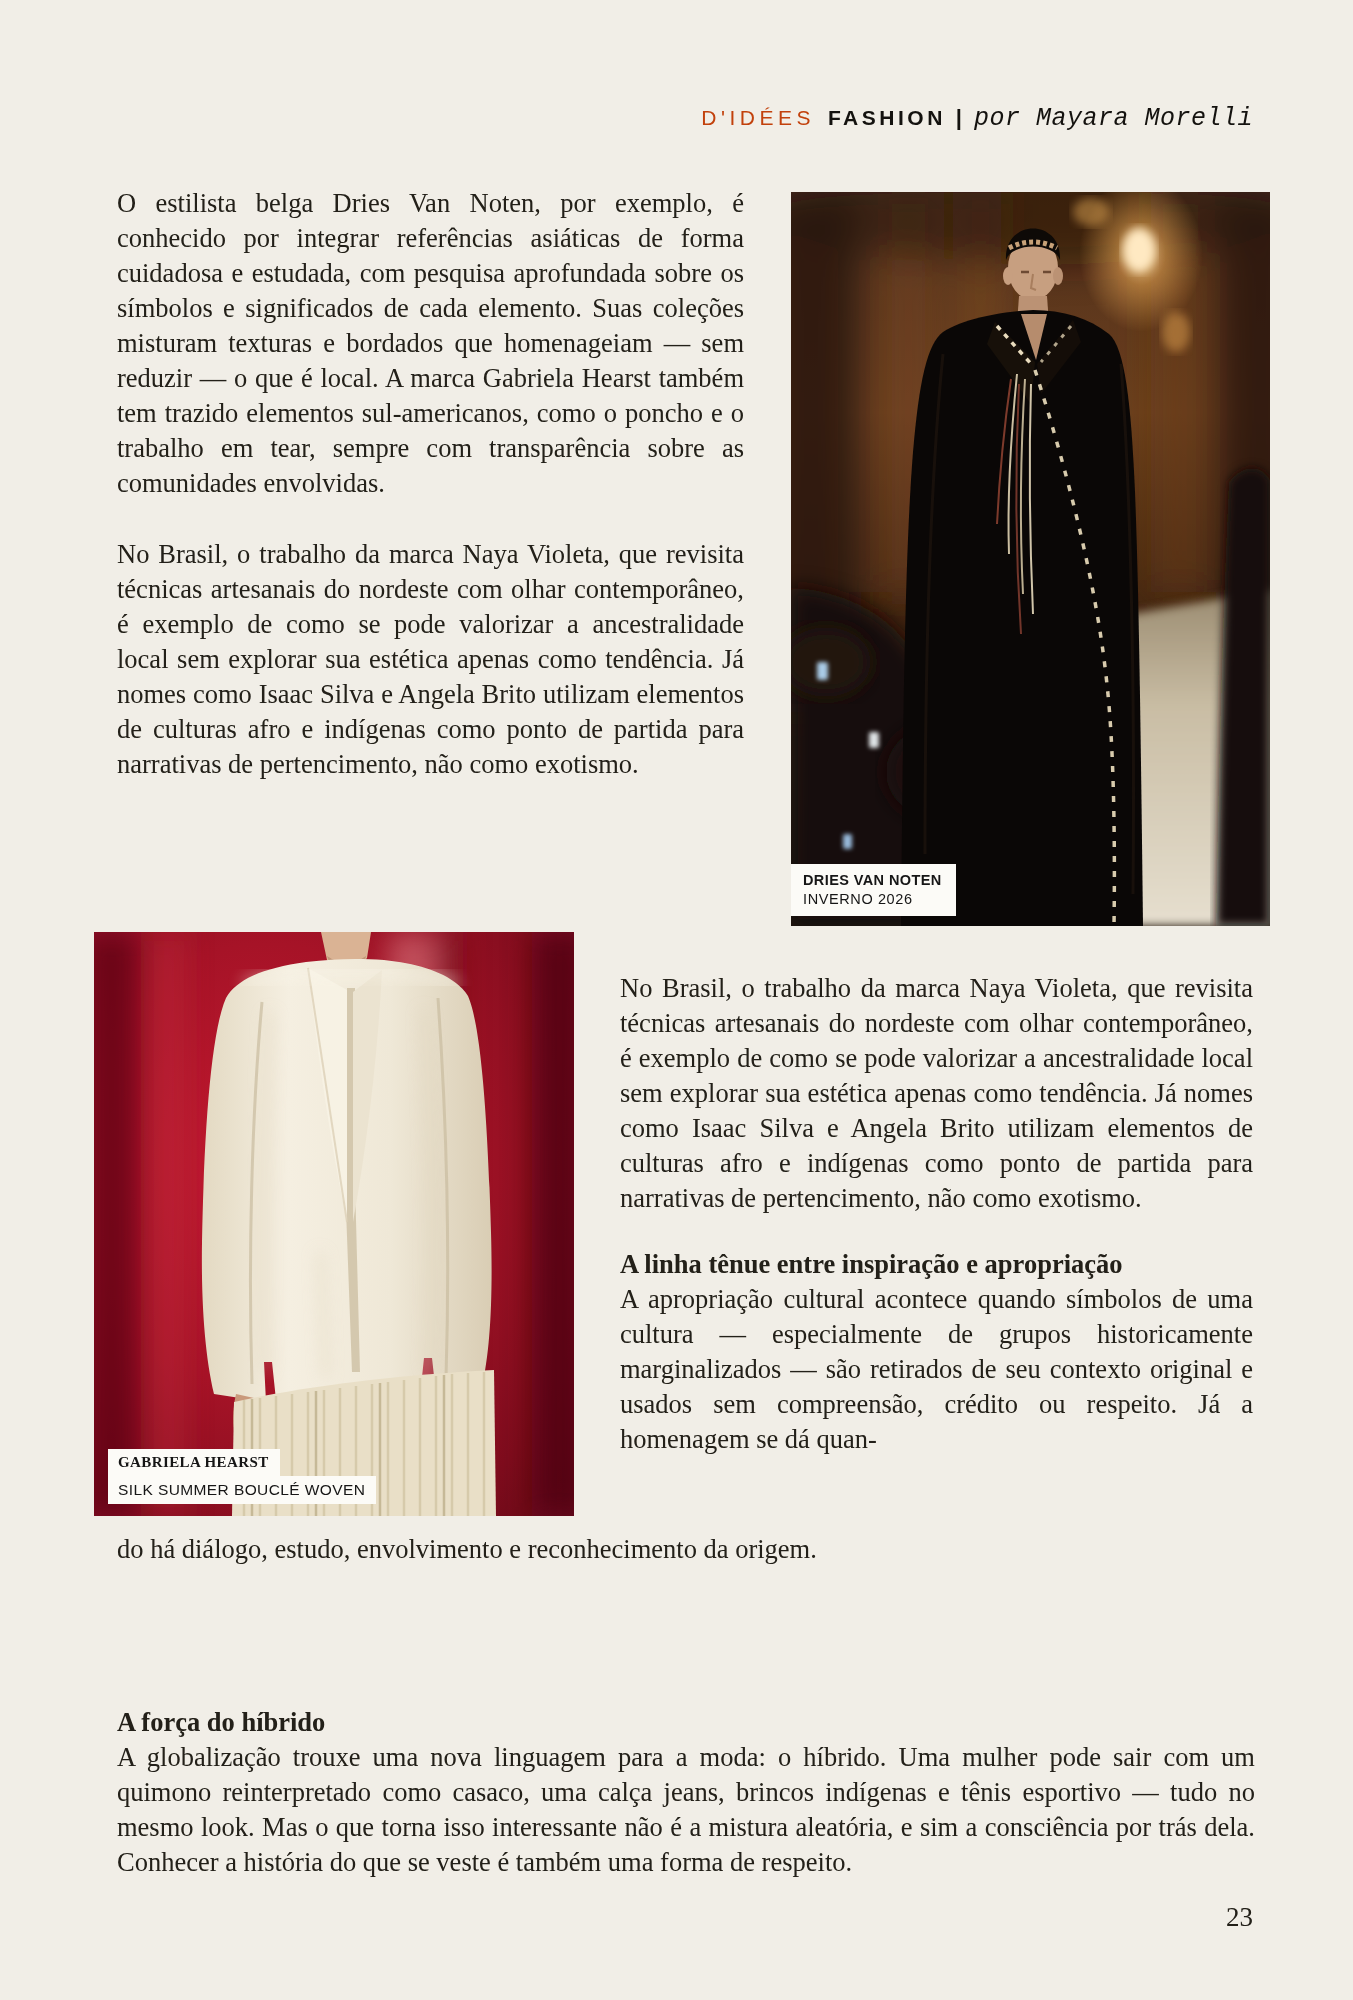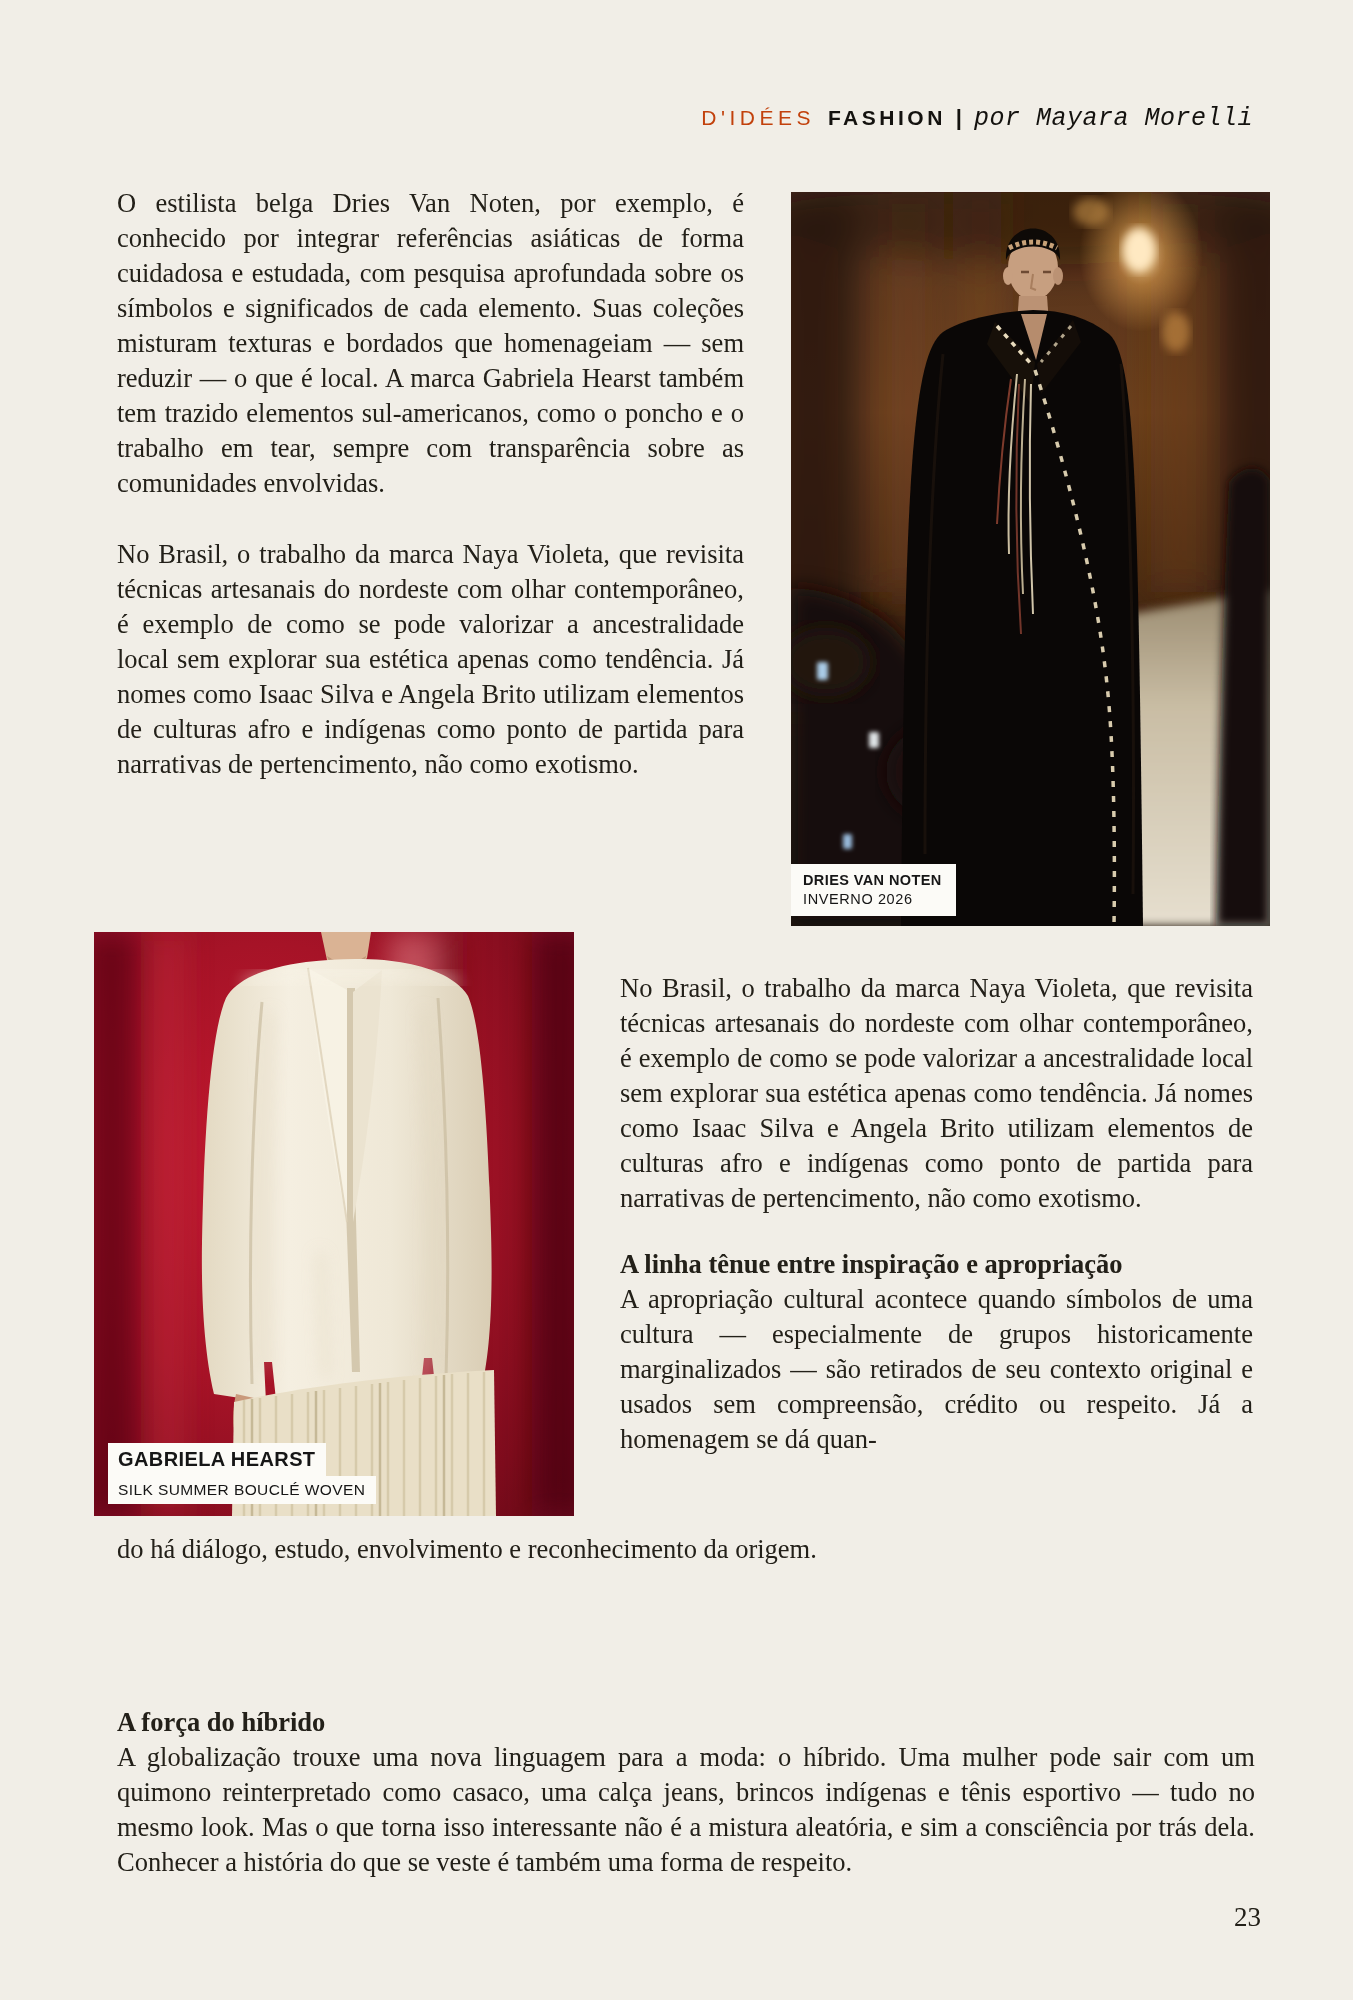--- a/index.html
+++ b/index.html
@@ -37,42 +37,42 @@
   .body-text h2 { font-size:26.5px; line-height:35px; font-weight:bold; text-align:left; }
   .gap36 { margin-top:36px !important; }
   .gap31 { margin-top:31px !important; }
 
   .left-col  { position:absolute; left:117px; top:186px;  width:627px; }
   .right-col { position:absolute; left:620px; top:971px;  width:633px; }
   .full-1    { position:absolute; left:117px; top:1532px; width:1138px; }
   .full-2    { position:absolute; left:117px; top:1705px; width:1138px; }
 
   .page-num {
-    position:absolute; top:1902px; right:92px;
+    position:absolute; top:1902px; right:100px;
     font-size:27px; color:#232019;font-family:Liberation Serif, serif;
   }
 
   
   figure.photo { margin:4px; position:absolute; overflow:hidden; }
   .photo svg { display:block; width:100%; height:100%; }
   .photo-dries  { left:787px; top:188px; width:479px; height:734px; }
   .photo-hearst { left:90px;  top:928px; width:480px; height:584px; }
 
   .caption {
     position:absolute; font-family:"Liberation Sans", sans-serif; color:#161616;
   }
   .caption-dries {
     left:0; bottom:10px; background:#fcfbf7; padding:8px 14px 9px 12px;
   }
   .caption-dries .cap-title { display:block; font-size:14.5px; font-weight:bold; letter-spacing:0.4px; }
   .caption-dries .cap-sub   { display:block; font-size:14.5px; letter-spacing:0.6px; margin-top:3px; }
 
   .caption-hearst { left:14px; bottom:12px; }
   .caption-hearst .cap-line { display:table; background:#fcfbf7; padding:5px 11px 5px 10px; }
-  .caption-hearst .cap-title { font-size:20px; font-weight:bold; letter-spacing:0.4px; }
+  .caption-hearst .cap-title { font-size:15px; font-weight:bold; letter-spacing:0.4px;font-family:Liberation Serif, serif; }
   .caption-hearst .cap-sub   { font-size:15.5px; letter-spacing:0.4px; }
 </style>
 </head>
 <body>
 
 <div class="page">
 
   <header class="masthead">
     <span class="mast-brand">D'IDÉES</span>
     <span class="mast-section">FASHION</span>

